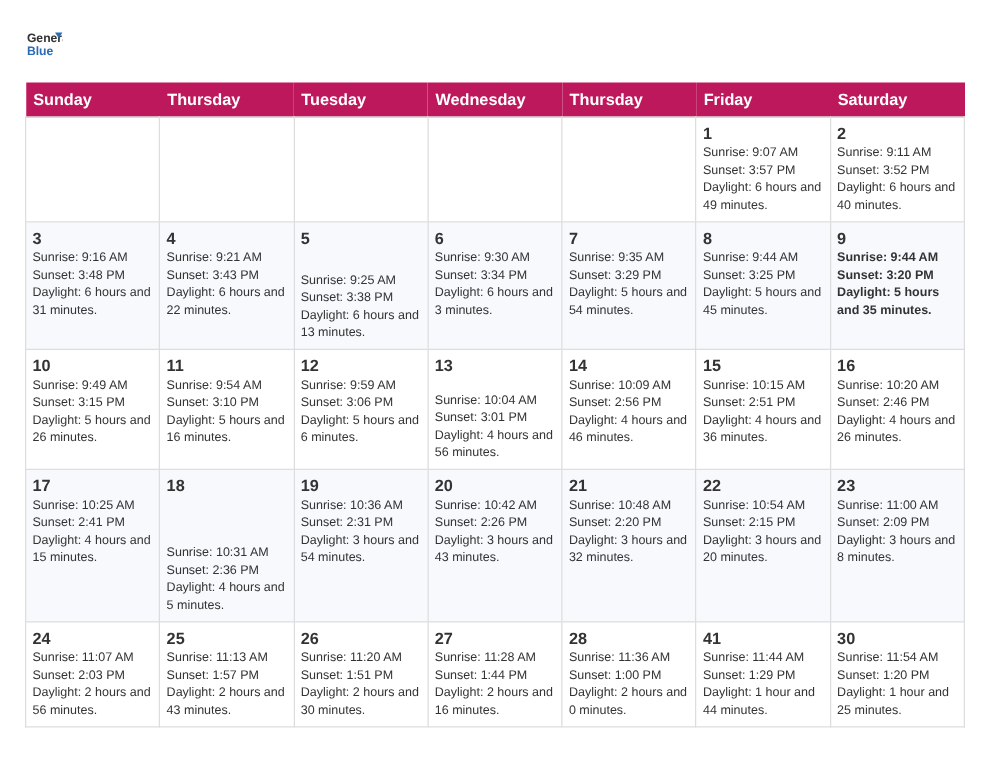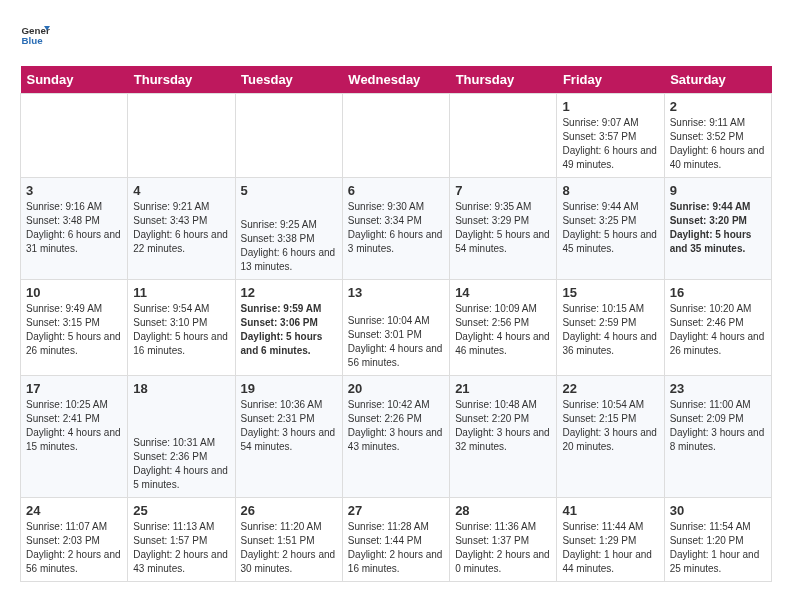--- a/index.html
+++ b/index.html
@@ -176,40 +176,40 @@
 Daylight: 5 hours and 26 minutes.</div>
         </td>
         <td>
           <span class="day-num">11</span>
           <div class="day-info" style="white-space: pre-line;">Sunrise: 9:54 AM
 Sunset: 3:10 PM
 Daylight: 5 hours and 16 minutes.</div>
         </td>
         <td>
           <span class="day-num">12</span>
-          <div class="day-info" style="white-space: pre-line; font-weight: bold;">Sunrise: 9:59 AM
+          <div class="day-info" style="white-space: pre-line;">Sunrise: 9:59 AM
 Sunset: 3:06 PM
 Daylight: 5 hours and 6 minutes.</div>
         </td>
         <td>
           <span class="day-num">13</span>
           <div class="day-info" style="white-space: pre-line; margin-top: 14px;">Sunrise: 10:04 AM
 Sunset: 3:01 PM
 Daylight: 4 hours and 56 minutes.</div>
         </td>
         <td>
           <span class="day-num">14</span>
           <div class="day-info" style="white-space: pre-line;">Sunrise: 10:09 AM
 Sunset: 2:56 PM
 Daylight: 4 hours and 46 minutes.</div>
         </td>
         <td>
           <span class="day-num">15</span>
           <div class="day-info" style="white-space: pre-line;">Sunrise: 10:15 AM
-Sunset: 2:59 PM
+Sunset: 2:51 PM
 Daylight: 4 hours and 36 minutes.</div>
         </td>
         <td>
           <span class="day-num">16</span>
           <div class="day-info" style="white-space: pre-line;">Sunrise: 10:20 AM
 Sunset: 2:46 PM
 Daylight: 4 hours and 26 minutes.</div>
         </td>
       </tr>
       <tr>
@@ -277,21 +277,21 @@
         </td>
         <td>
           <span class="day-num">27</span>
           <div class="day-info" style="white-space: pre-line;">Sunrise: 11:28 AM
 Sunset: 1:44 PM
 Daylight: 2 hours and 16 minutes.</div>
         </td>
         <td>
           <span class="day-num">28</span>
           <div class="day-info" style="white-space: pre-line;">Sunrise: 11:36 AM
-Sunset: 1:37 PM
+Sunset: 1:00 PM
 Daylight: 2 hours and 0 minutes.</div>
         </td>
         <td>
           <span class="day-num">41</span>
           <div class="day-info" style="white-space: pre-line;">Sunrise: 11:44 AM
 Sunset: 1:29 PM
 Daylight: 1 hour and 44 minutes.</div>
         </td>
         <td>
           <span class="day-num">30</span>

